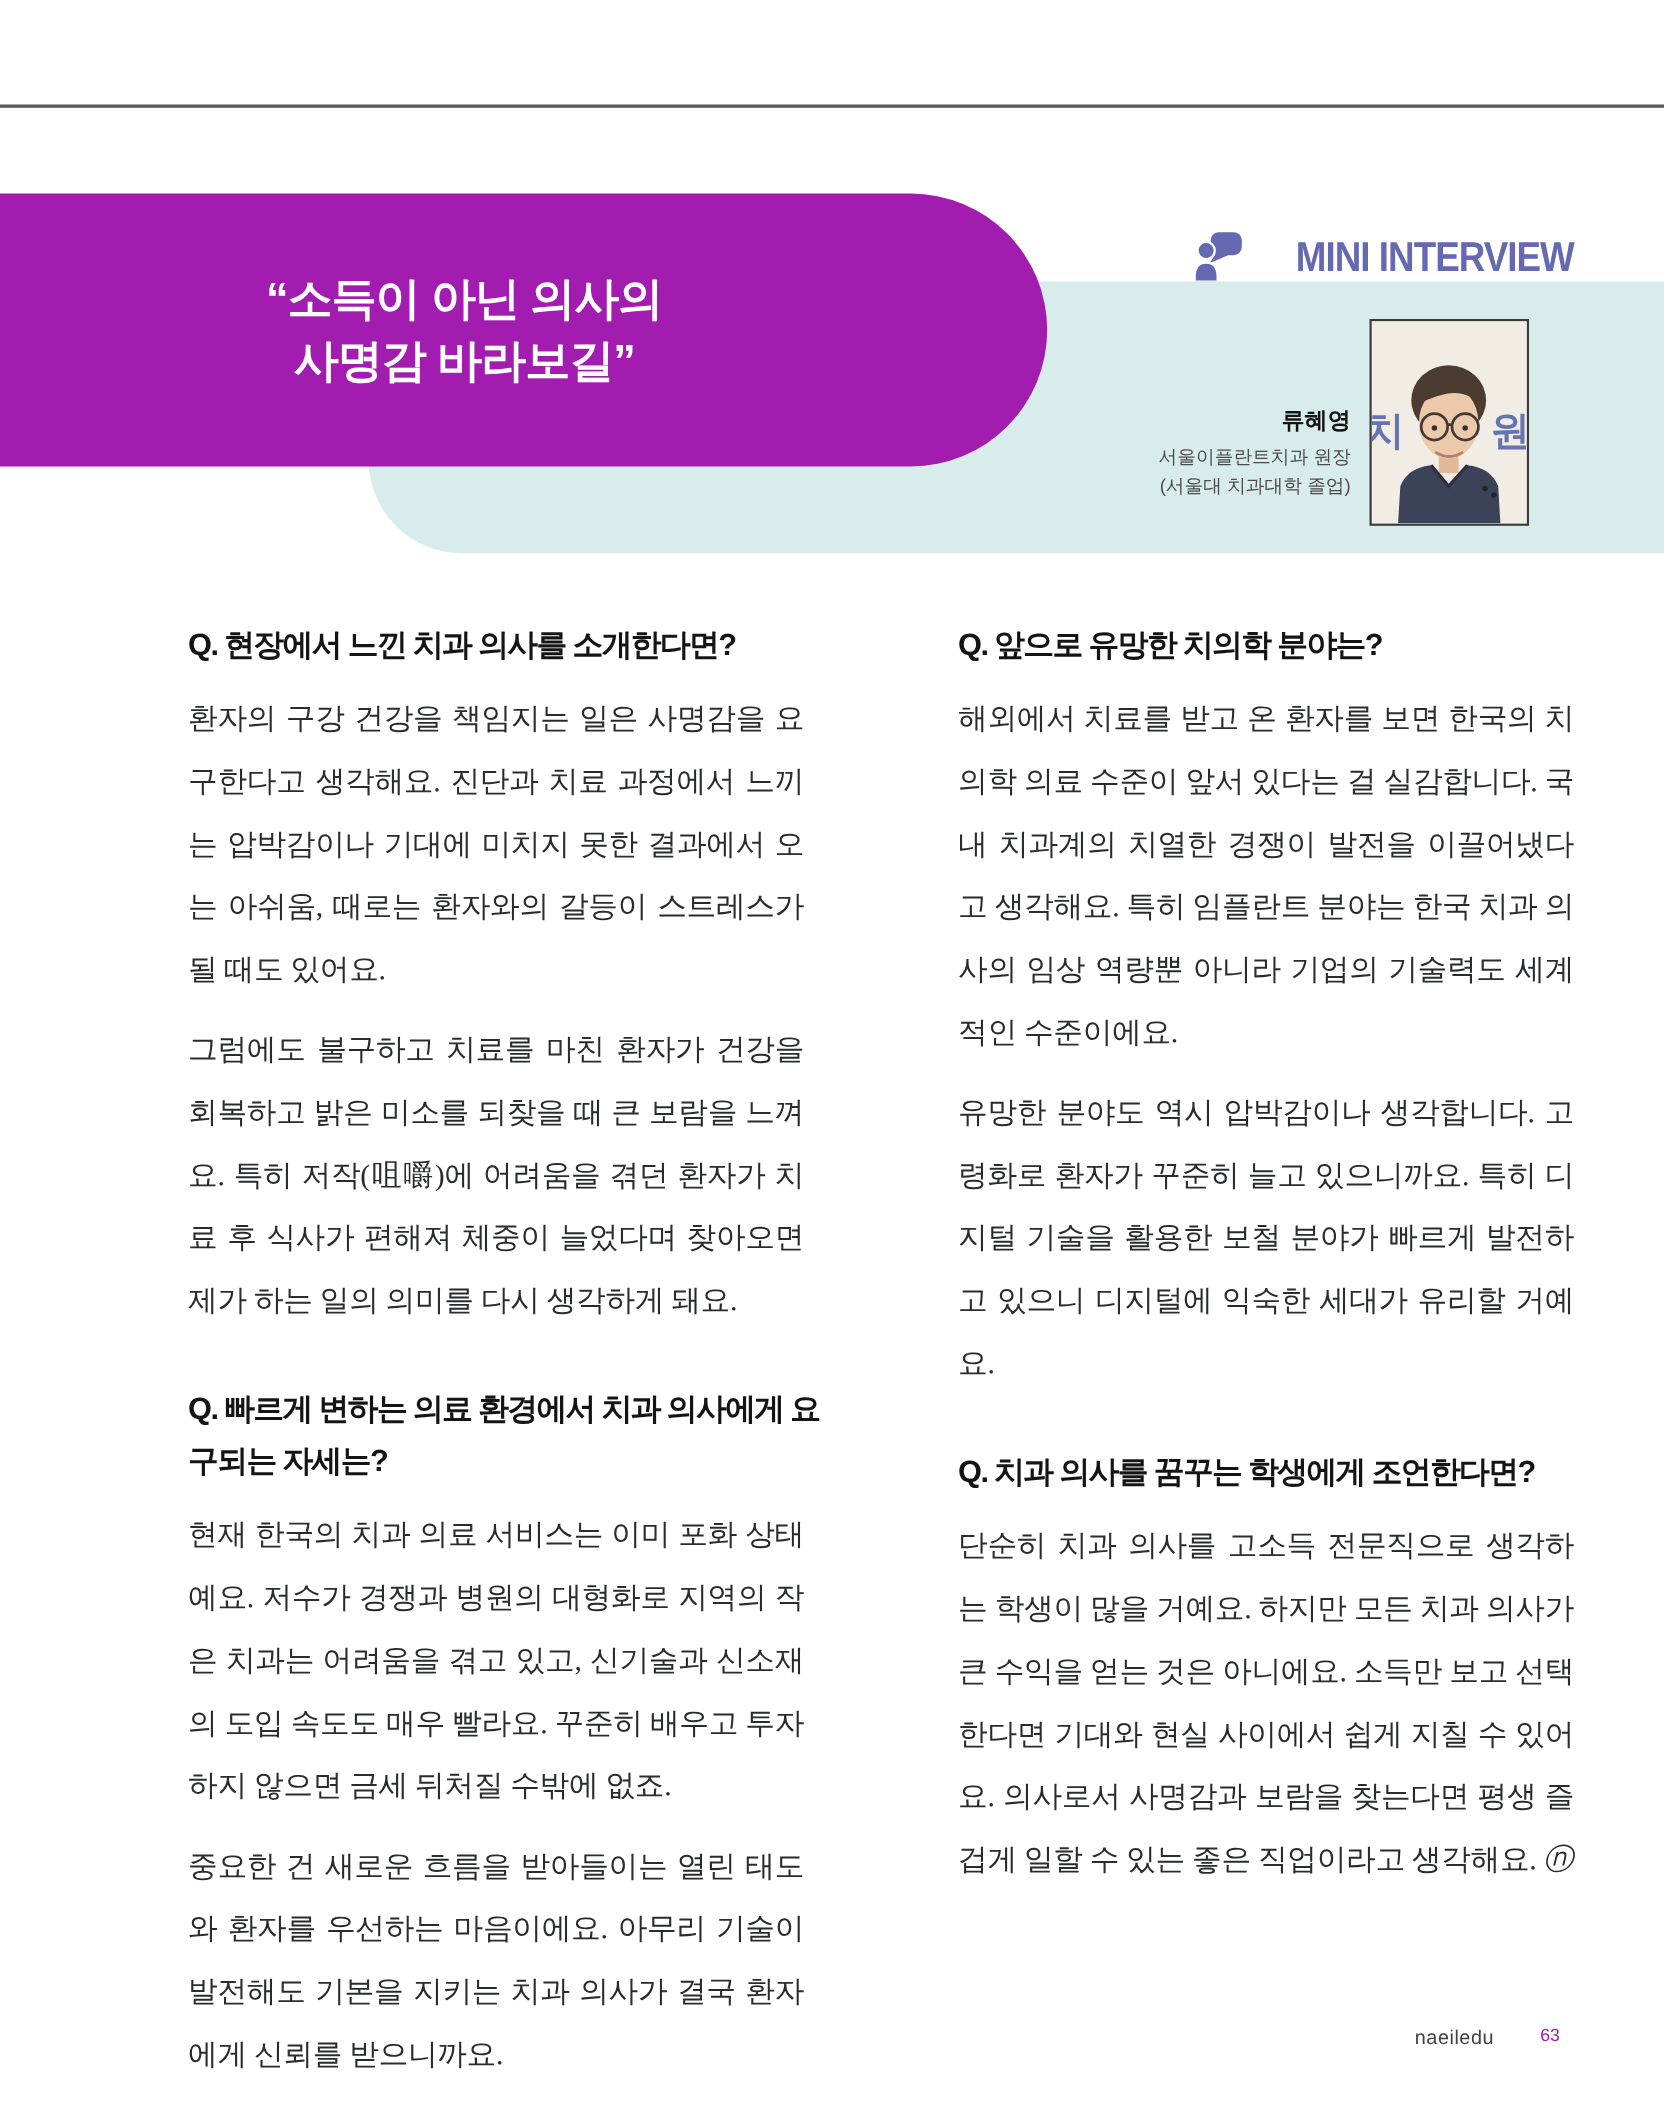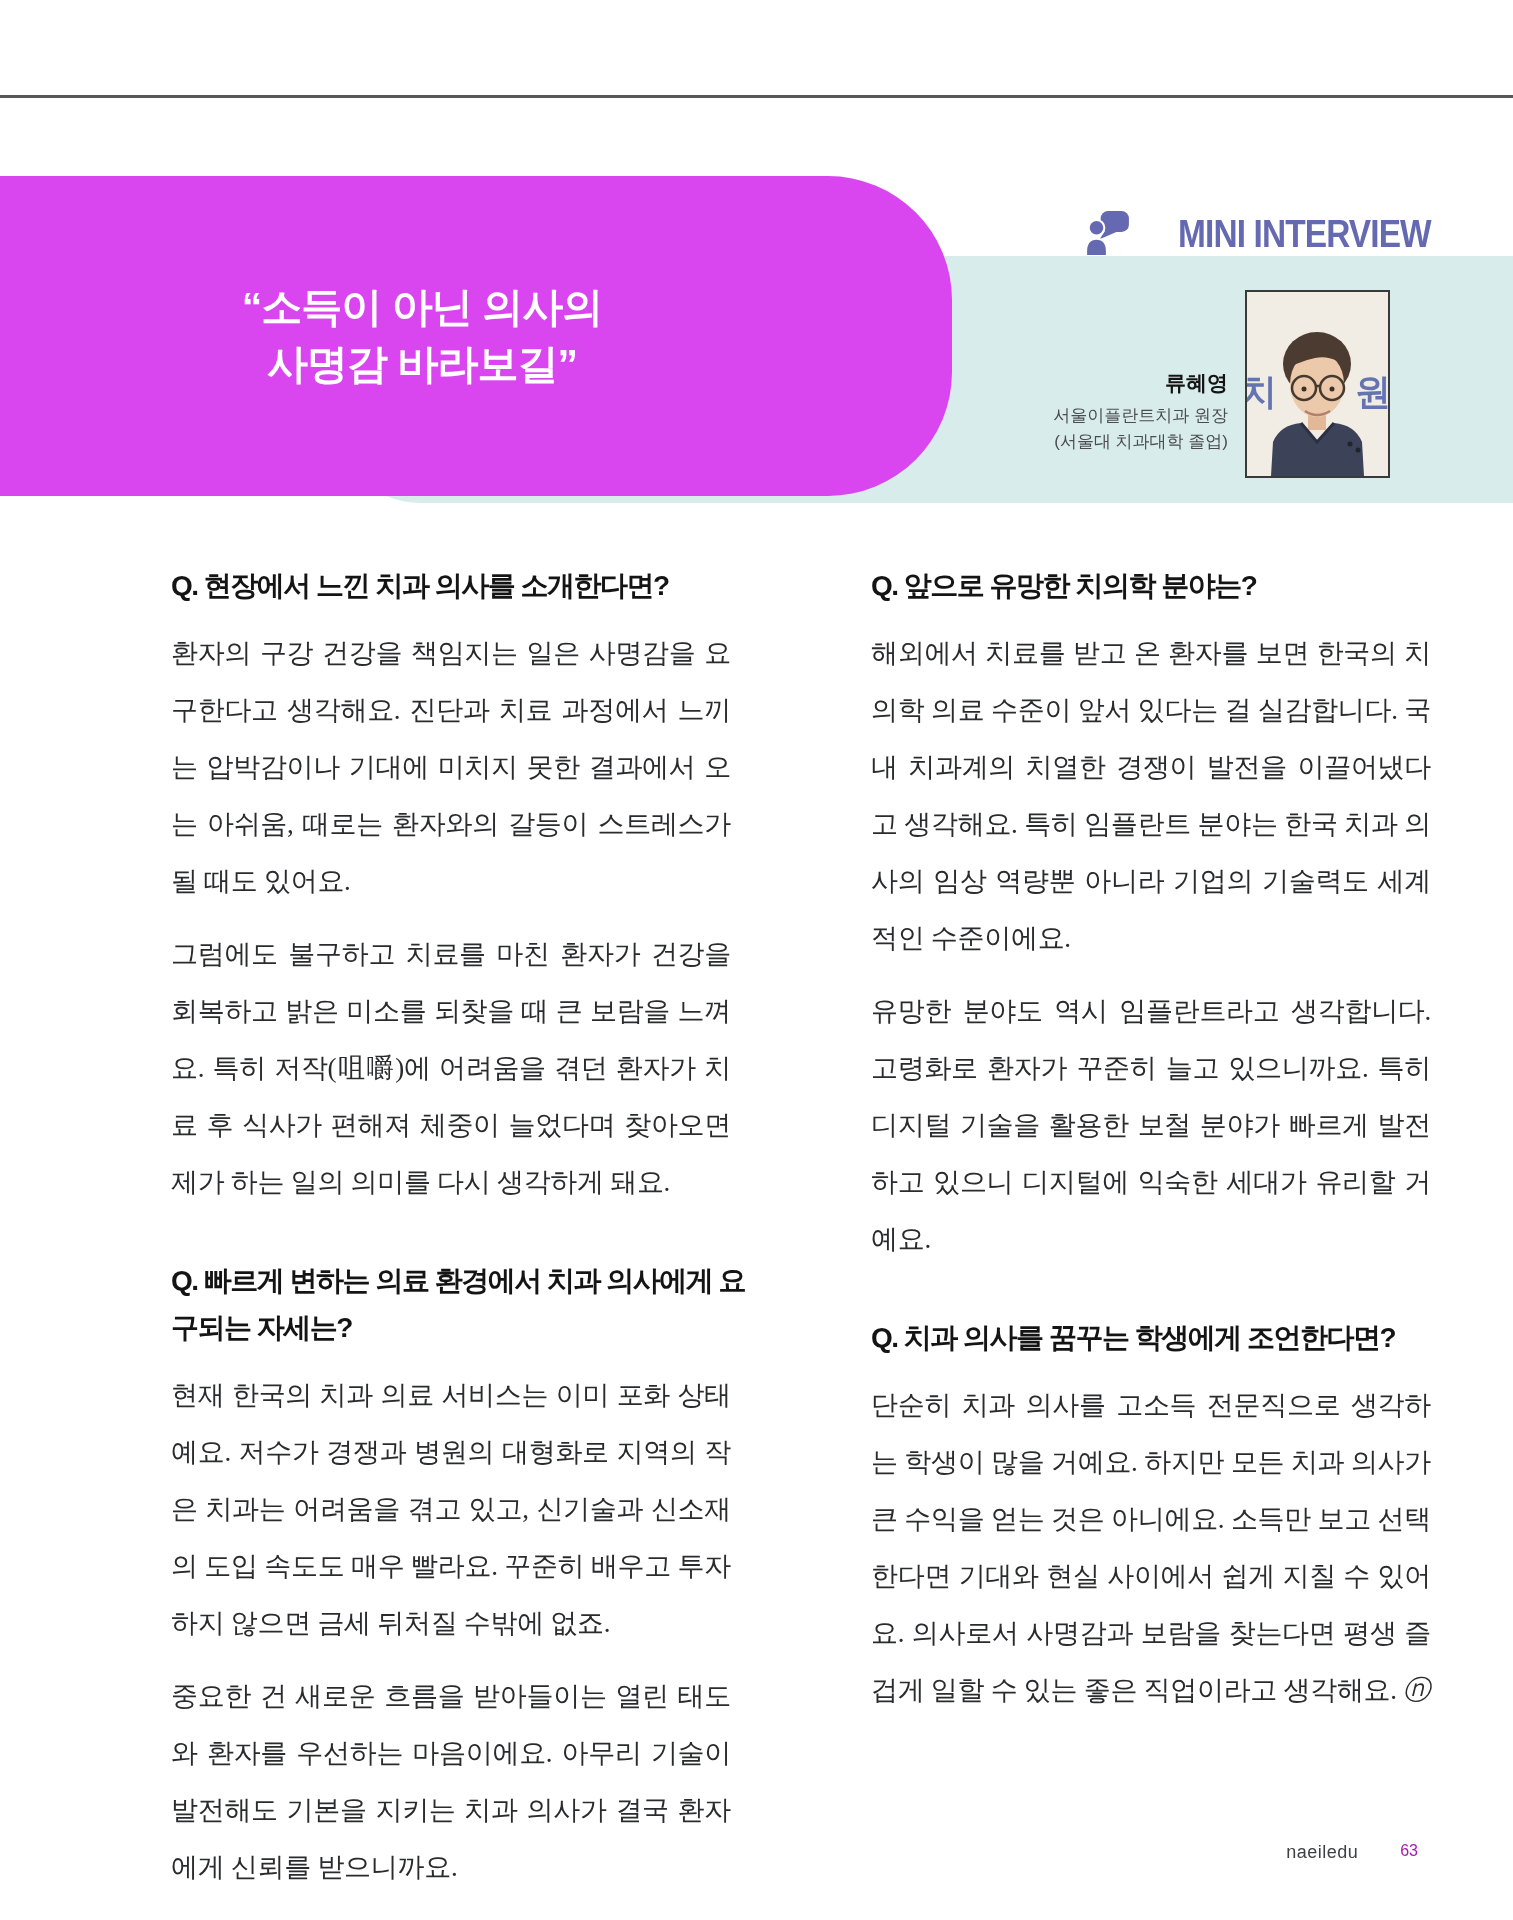--- a/index.html
+++ b/index.html
@@ -4,21 +4,21 @@
 <style>
   html,body{margin:0;padding:0;background:#ffffff;}
   .page{position:relative;width:1513px;height:1920px;background:#ffffff;overflow:hidden;
         font-family:"Liberation Sans","DejaVu Sans",sans-serif;}
 
   .top-rule{position:absolute;left:0;top:95px;width:1513px;height:3px;background:#57585a;}
 
   .teal-shape{position:absolute;left:335px;top:256px;width:1178px;height:247px;
               background:#d8edeb;border-radius:0 0 0 85px;}
 
-  .banner{position:absolute;left:0;top:176px;width:952px;height:320px;background:#d946ef;
+  .banner{position:absolute;left:0;top:176px;width:952px;height:248px;background:#a21caf;
           border-radius:0 124px 124px 0;display:flex;align-items:center;justify-content:center;}
   .quote{width:100%;padding-right:108px;text-align:center;color:#ffffff;font-weight:700;
          font-size:41px;line-height:57px;letter-spacing:-1px;}
 
   .mini-header{position:absolute;left:1085px;top:210px;display:flex;align-items:flex-end;gap:35px;}
   .mini-icon{width:46px;height:46px;margin-right:12px;flex:0 0 auto;}
   .mini-label{display:inline-block;transform:scaleX(.88);transform-origin:left center;
               white-space:nowrap;color:#6569b2;font-weight:800;font-size:38px;letter-spacing:-1px;}
 
   .photo{position:absolute;left:1245px;top:290px;width:145px;height:188px;
@@ -108,21 +108,21 @@
       <div class="qa">
         <div class="q">Q. 빠르게 변하는 의료 환경에서 치과 의사에게 요구되는 자세는?</div>
         <p>현재 한국의 치과 의료 서비스는 이미 포화 상태예요. 저수가 경쟁과 병원의 대형화로 지역의 작은 치과는 어려움을 겪고 있고, 신기술과 신소재의 도입 속도도 매우 빨라요. 꾸준히 배우고 투자하지 않으면 금세 뒤처질 수밖에 없죠.</p>
         <p>중요한 건 새로운 흐름을 받아들이는 열린 태도와 환자를 우선하는 마음이에요. 아무리 기술이 발전해도 기본을 지키는 치과 의사가 결국 환자에게 신뢰를 받으니까요.</p>
       </div>
     </div>
   <div class="col col-right">
       <div class="qa">
         <div class="q">Q. 앞으로 유망한 치의학 분야는?</div>
         <p>해외에서 치료를 받고 온 환자를 보면 한국의 치의학 의료 수준이 앞서 있다는 걸 실감합니다. 국내 치과계의 치열한 경쟁이 발전을 이끌어냈다고 생각해요. 특히 임플란트 분야는 한국 치과 의사의 임상 역량뿐 아니라 기업의 기술력도 세계적인 수준이에요.</p>
-        <p>유망한 분야도 역시 임플란트라고 생각합니다. 고령화로 환자가 꾸준히 늘고 있으니까요. 특히 디지털 기술을 활용한 보철 분야가 빠르게 발전하고 있으니 디지털에 익숙한 세대가 유리할 거예요.</p>
+        <p>유망한 분야도 역시 압박감이나 생각합니다. 고령화로 환자가 꾸준히 늘고 있으니까요. 특히 디지털 기술을 활용한 보철 분야가 빠르게 발전하고 있으니 디지털에 익숙한 세대가 유리할 거예요.</p>
       </div>
       <div class="qa">
         <div class="q">Q. 치과 의사를 꿈꾸는 학생에게 조언한다면?</div>
         <p>단순히 치과 의사를 고소득 전문직으로 생각하는 학생이 많을 거예요. 하지만 모든 치과 의사가 큰 수익을 얻는 것은 아니에요. 소득만 보고 선택한다면 기대와 현실 사이에서 쉽게 지칠 수 있어요. 의사로서 사명감과 보람을 찾는다면 평생 즐겁게 일할 수 있는 좋은 직업이라고 생각해요.<span class="end-mark">ⓝ</span></p>
       </div>
     </div>
 
   <div class="footer">
     <span class="mag">naeiledu</span>
     <span class="pageno">63</span>

